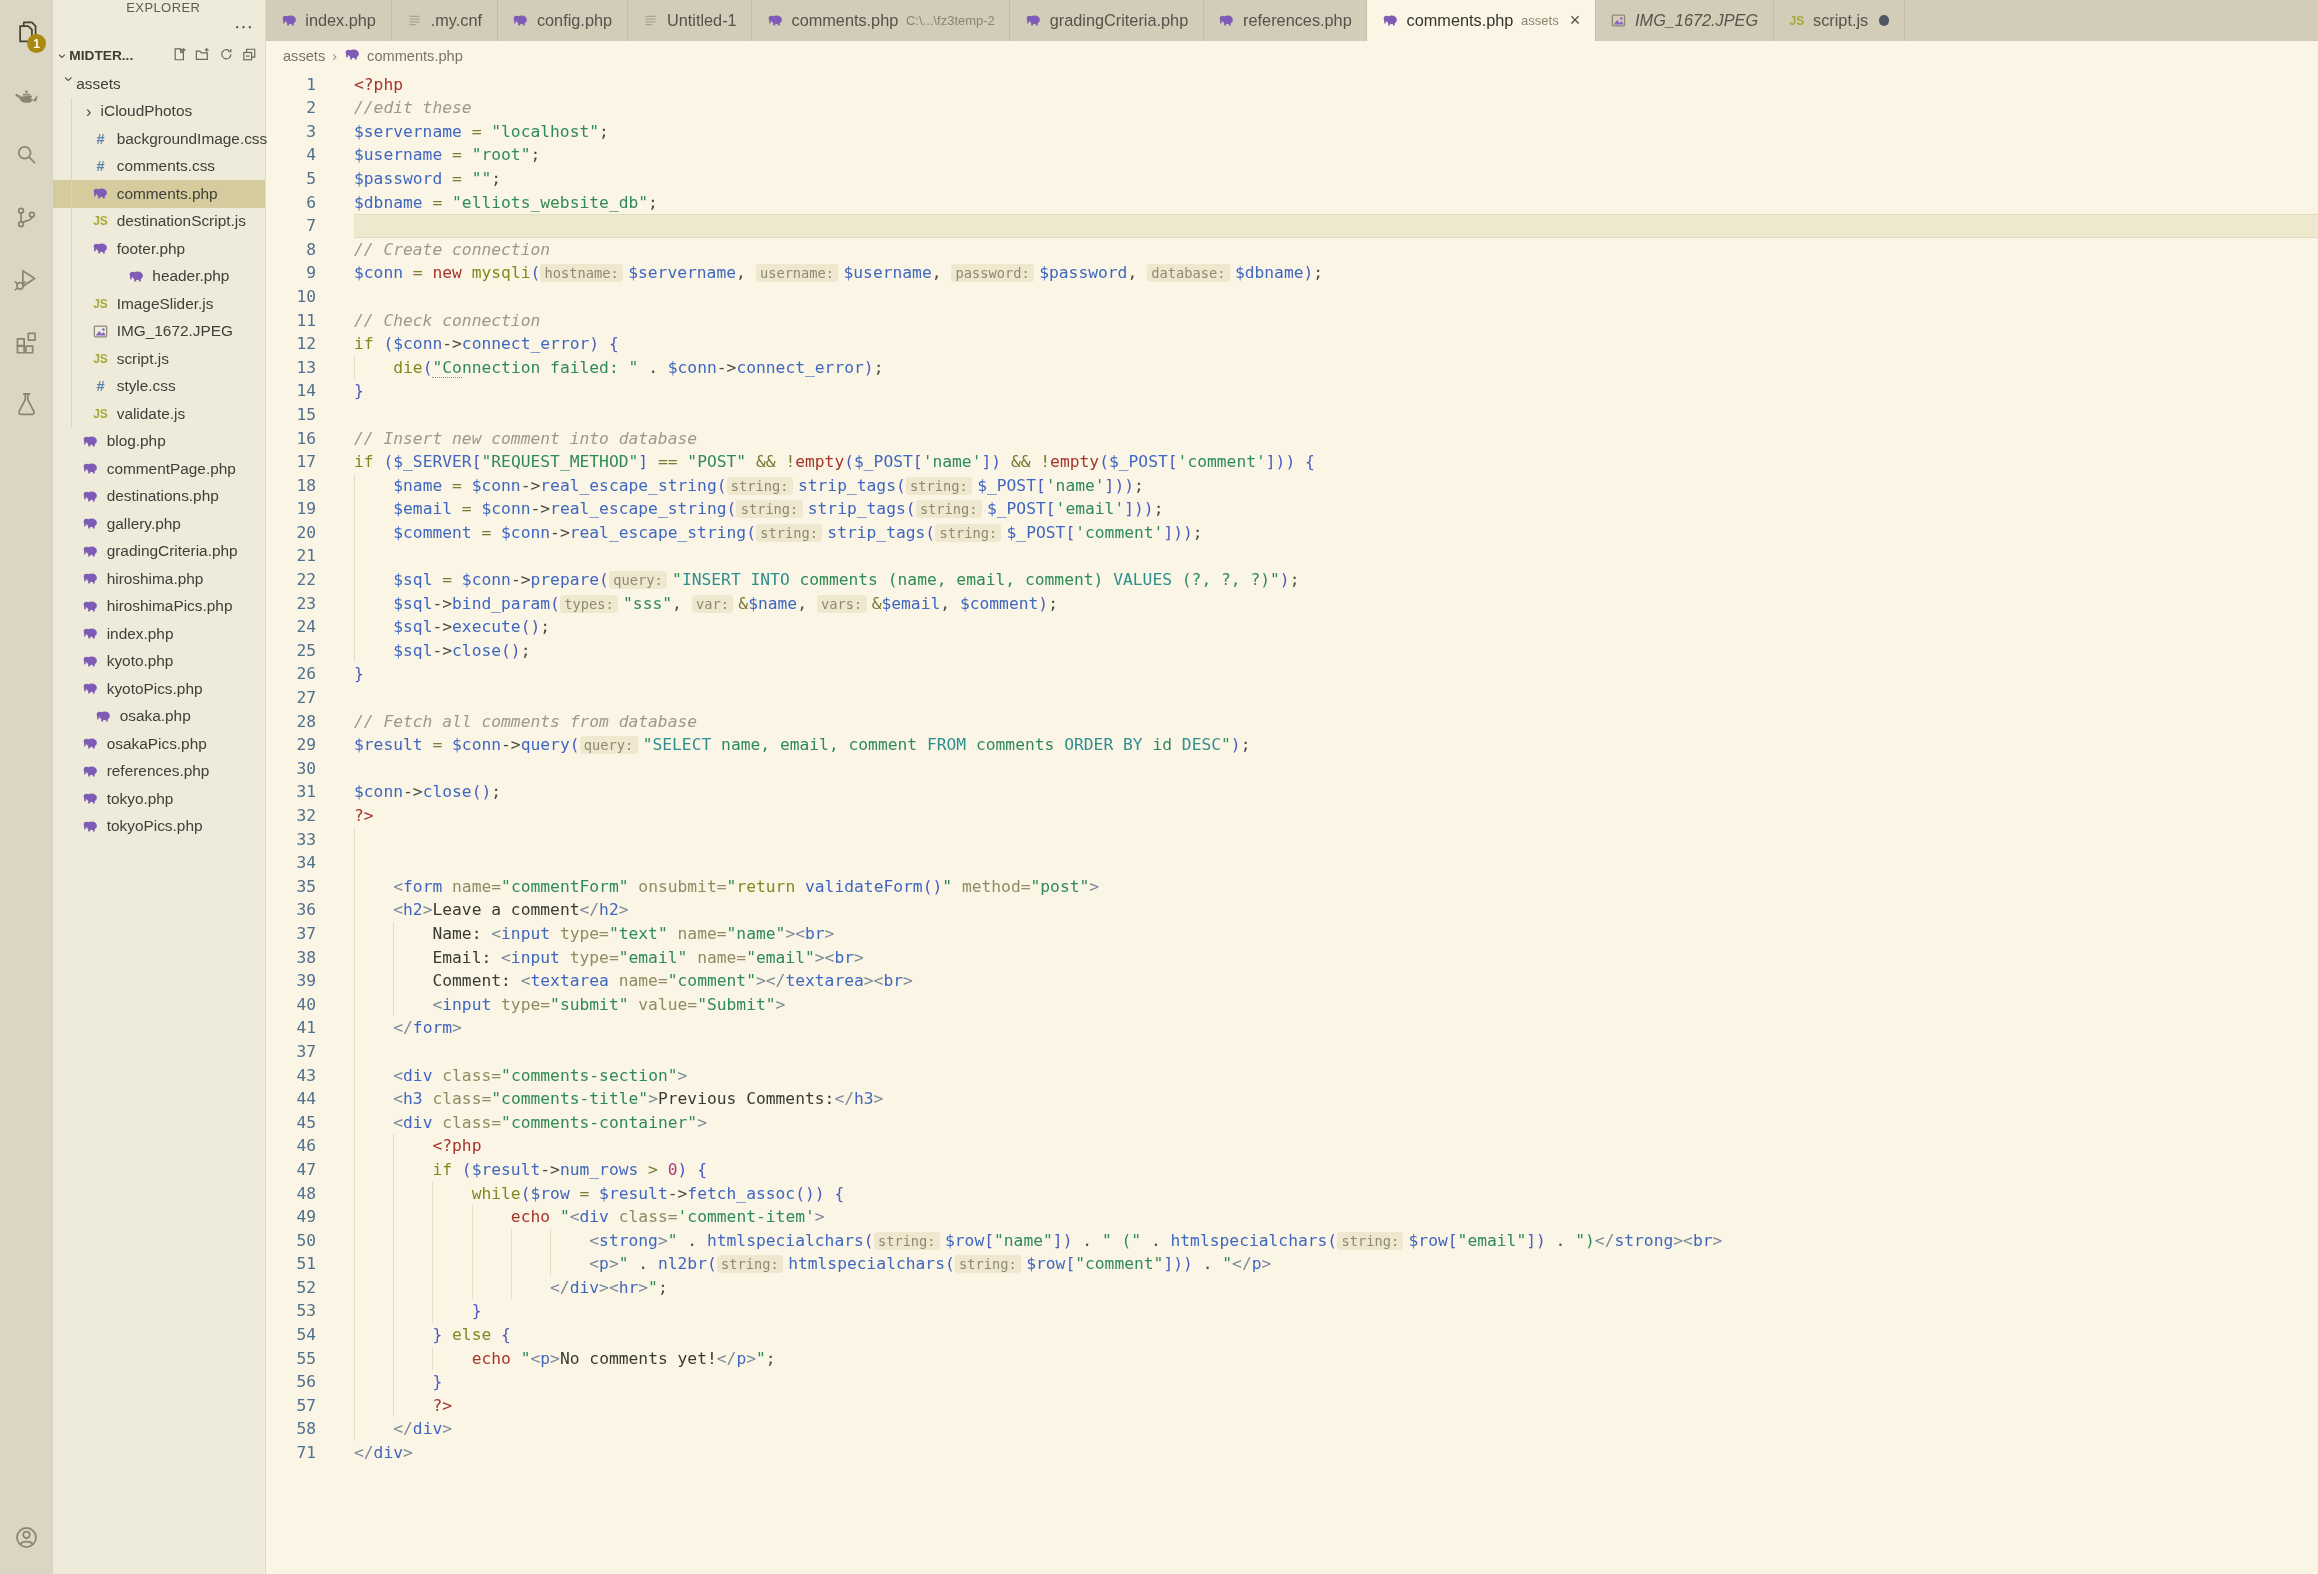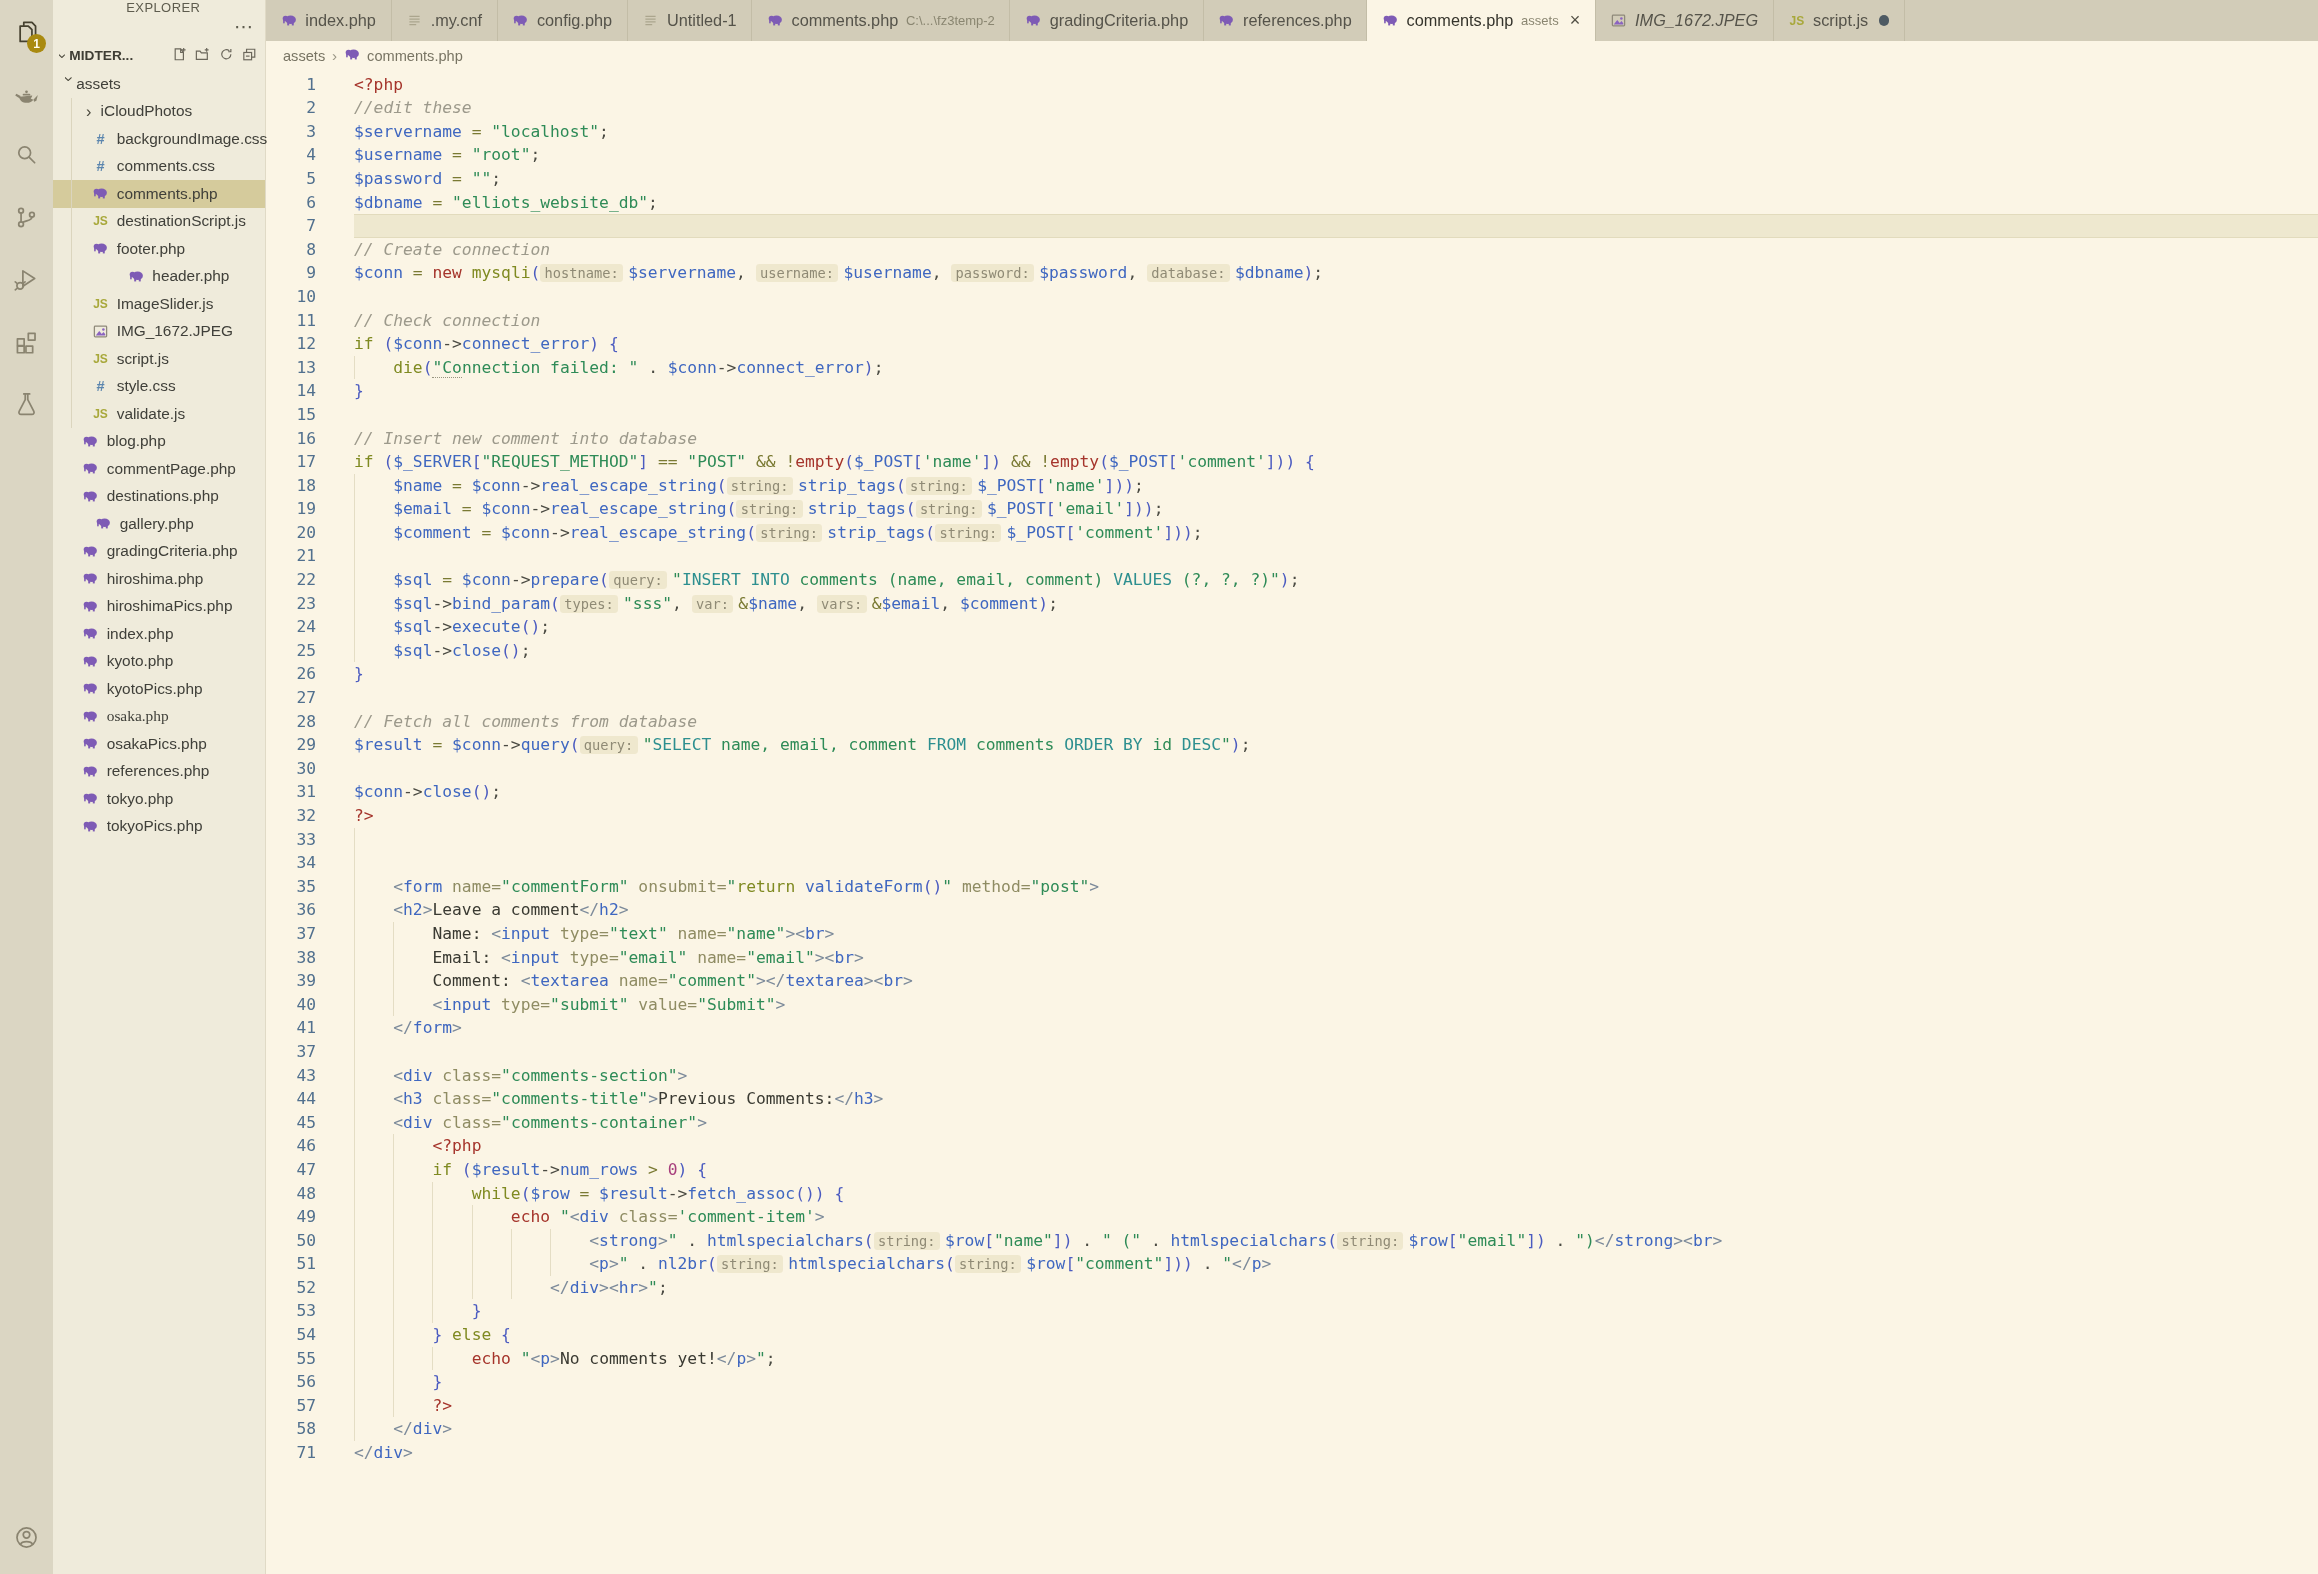--- a/index.html
+++ b/index.html
@@ -333,21 +333,21 @@
               <ellipse cx="11.3" cy="9" rx="6.2" ry="5"></ellipse>
               <circle cx="5.3" cy="7.6" r="3.3"></circle>
               <rect x="2.5" y="7.3" width="1.9" height="6.2" rx=".95"></rect>
               <rect x="7.3" y="12" width="2.3" height="3.8"></rect>
               <rect x="12.7" y="12" width="2.3" height="3.8"></rect>
             </g>
           </svg>
         </span>
         <span>destinations.php</span>
       </div>
-      <div class="trow" style="padding-left: 29px; margin-left: 13px;">
+      <div class="trow" style="padding-left: 29px;">
         <span class="ficon">
           <svg width="17" height="17" viewBox="0 0 20 20">
             <g fill="#7E5BB5">
               <ellipse cx="11.3" cy="9" rx="6.2" ry="5"></ellipse>
               <circle cx="5.3" cy="7.6" r="3.3"></circle>
               <rect x="2.5" y="7.3" width="1.9" height="6.2" rx=".95"></rect>
               <rect x="7.3" y="12" width="2.3" height="3.8"></rect>
               <rect x="12.7" y="12" width="2.3" height="3.8"></rect>
             </g>
           </svg>
@@ -431,21 +431,21 @@
               <ellipse cx="11.3" cy="9" rx="6.2" ry="5"></ellipse>
               <circle cx="5.3" cy="7.6" r="3.3"></circle>
               <rect x="2.5" y="7.3" width="1.9" height="6.2" rx=".95"></rect>
               <rect x="7.3" y="12" width="2.3" height="3.8"></rect>
               <rect x="12.7" y="12" width="2.3" height="3.8"></rect>
             </g>
           </svg>
         </span>
         <span>kyotoPics.php</span>
       </div>
-      <div class="trow" style="padding-left: 29px; font-family: Liberation Serif, serif;">
+      <div class="trow" style="padding-left: 42px;">
         <span class="ficon">
           <svg width="17" height="17" viewBox="0 0 20 20">
             <g fill="#7E5BB5">
               <ellipse cx="11.3" cy="9" rx="6.2" ry="5"></ellipse>
               <circle cx="5.3" cy="7.6" r="3.3"></circle>
               <rect x="2.5" y="7.3" width="1.9" height="6.2" rx=".95"></rect>
               <rect x="7.3" y="12" width="2.3" height="3.8"></rect>
               <rect x="12.7" y="12" width="2.3" height="3.8"></rect>
             </g>
           </svg>

